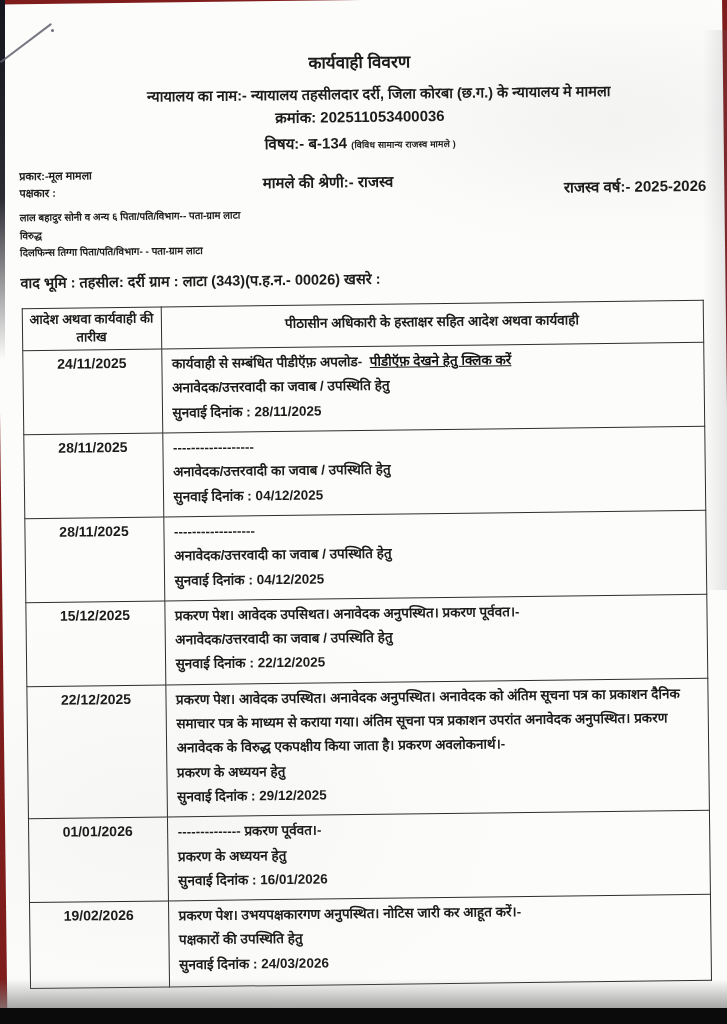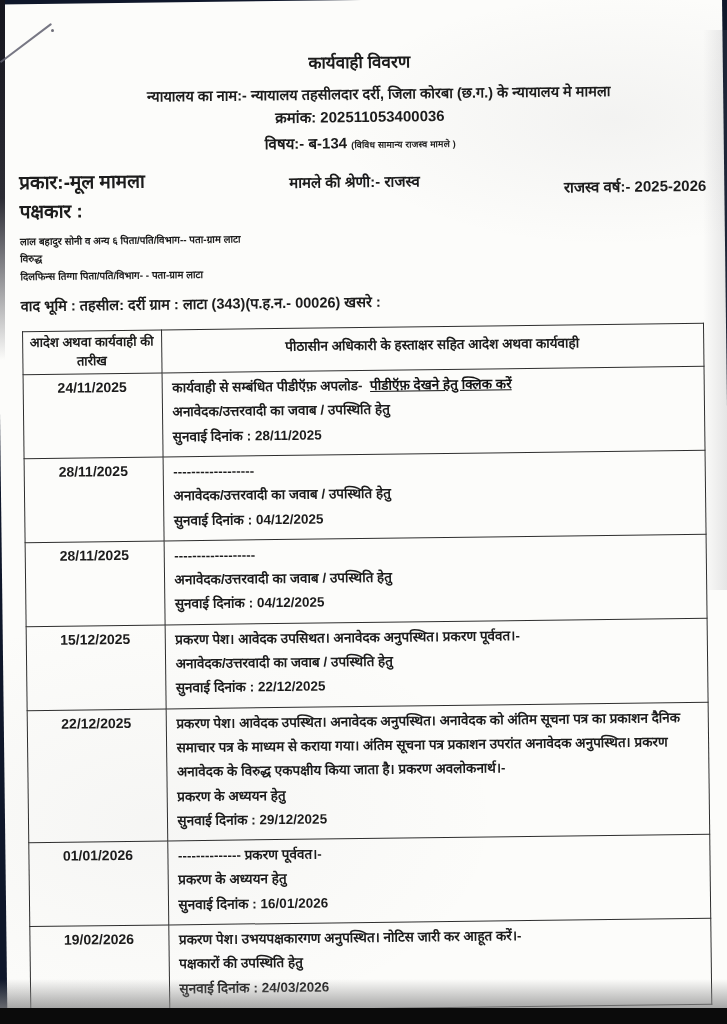--- a/index.html
+++ b/index.html
@@ -2,39 +2,39 @@
 <html lang="hi"><head>
 <meta charset="utf-8">
 <style>
   html,body{margin:0;padding:0;}
   body{
     width:727px;height:1024px;overflow:hidden;position:relative;
     background:#efeeec;
     font-family:"Liberation Sans","DejaVu Sans",sans-serif;
     color:#1c1c1c;
   }
-  .photo{position:absolute;inset:0;background:#0f172a;overflow:hidden;}
+  .photo{position:absolute;inset:0;background:#7f1d1d;overflow:hidden;}
   .paper{
     position:absolute;inset:0;
     background:
       radial-gradient(ellipse 400px 180px at 85% 12%, rgba(120,120,128,0.07), transparent 70%),
       radial-gradient(ellipse 500px 300px at 20% 80%, rgba(130,130,135,0.05), transparent 70%),
       #fcfcfa;
     transform:rotate(-0.7deg);
     transform-origin:50% 40%;
     padding:50px 10px 0 10px;
     box-sizing:border-box;
   }
   .doc-title{text-align:center;font-size:17px;font-weight:bold;}
   .court-line{text-align:center;font-size:14.5px;font-weight:bold;margin-top:10px;padding:0 14px 0 52px;}
   .case-number{text-align:center;font-size:15px;font-weight:bold;margin-top:3px;}
   .subject-line{text-align:center;font-size:15px;font-weight:bold;margin-top:6px;}
   .subject-note{font-size:9px;font-weight:bold;letter-spacing:0.2px;}
   .meta-row{display:flex;justify-content:space-between;align-items:flex-start;margin-top:12px;padding:0 8px 0 12px;}
-  .meta-left{font-size:19px;font-weight:bold;line-height:1.55;}
+  .meta-left{font-size:11px;font-weight:bold;line-height:1.55;}
   .meta-center{font-size:15px;font-weight:bold;margin-top:7px;}
   .meta-right{font-size:15px;font-weight:bold;margin-top:15px;}
   .party-block{margin:6px 0 0 12px;font-size:10px;font-weight:bold;line-height:1.75;}
   .land-line{margin:10px 0 0 12px;font-size:14.5px;font-weight:bold;}
   table.case-table{
     border-collapse:collapse;margin:16px auto 0;width:682px;table-layout:fixed;
   }
   table.case-table th,table.case-table td{
     border:1.5px solid #2e2e2e;vertical-align:top;
   }

